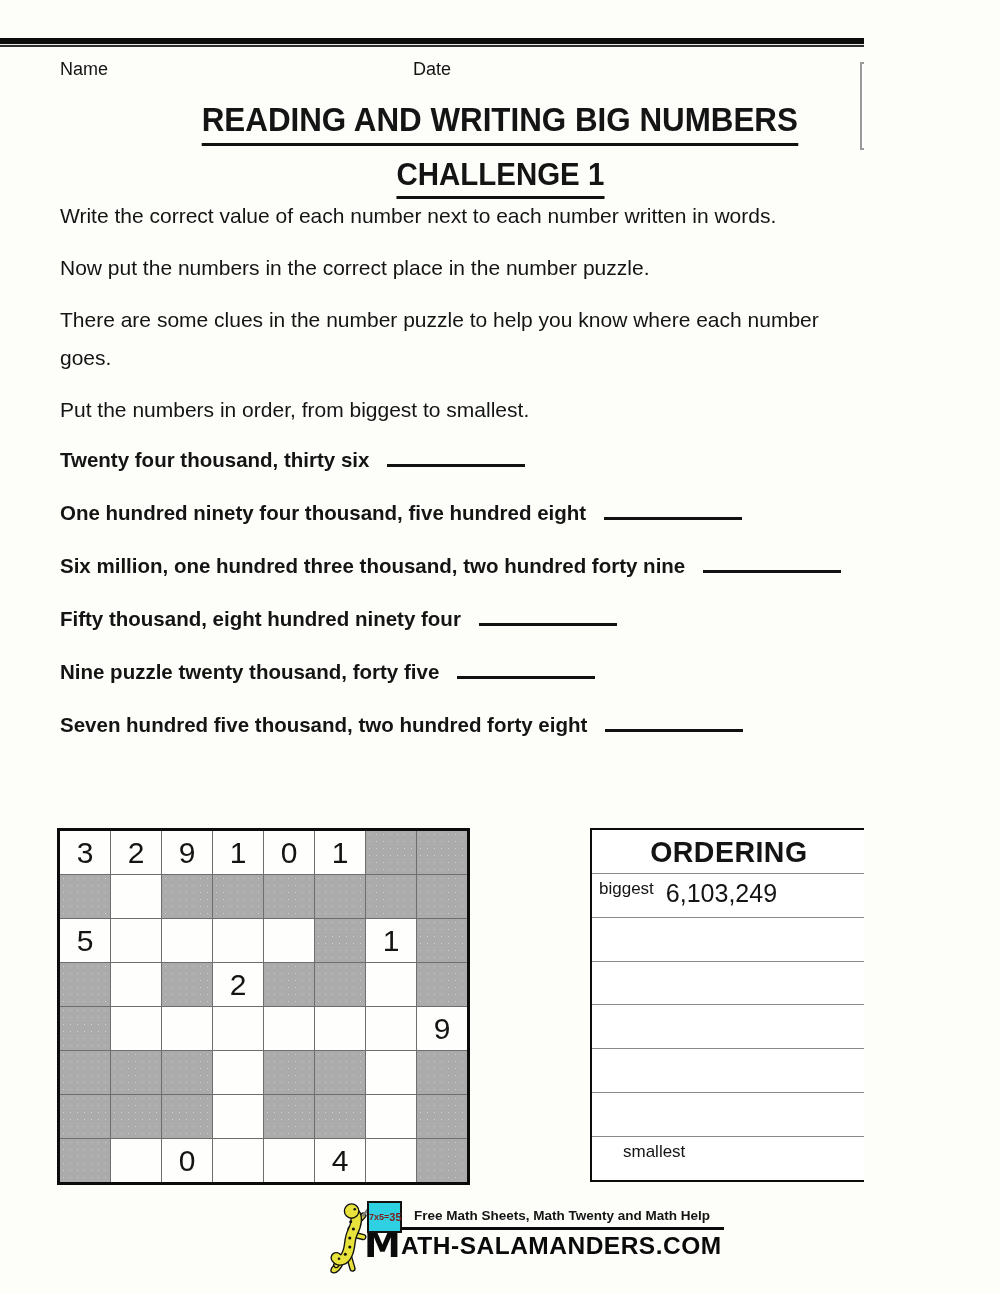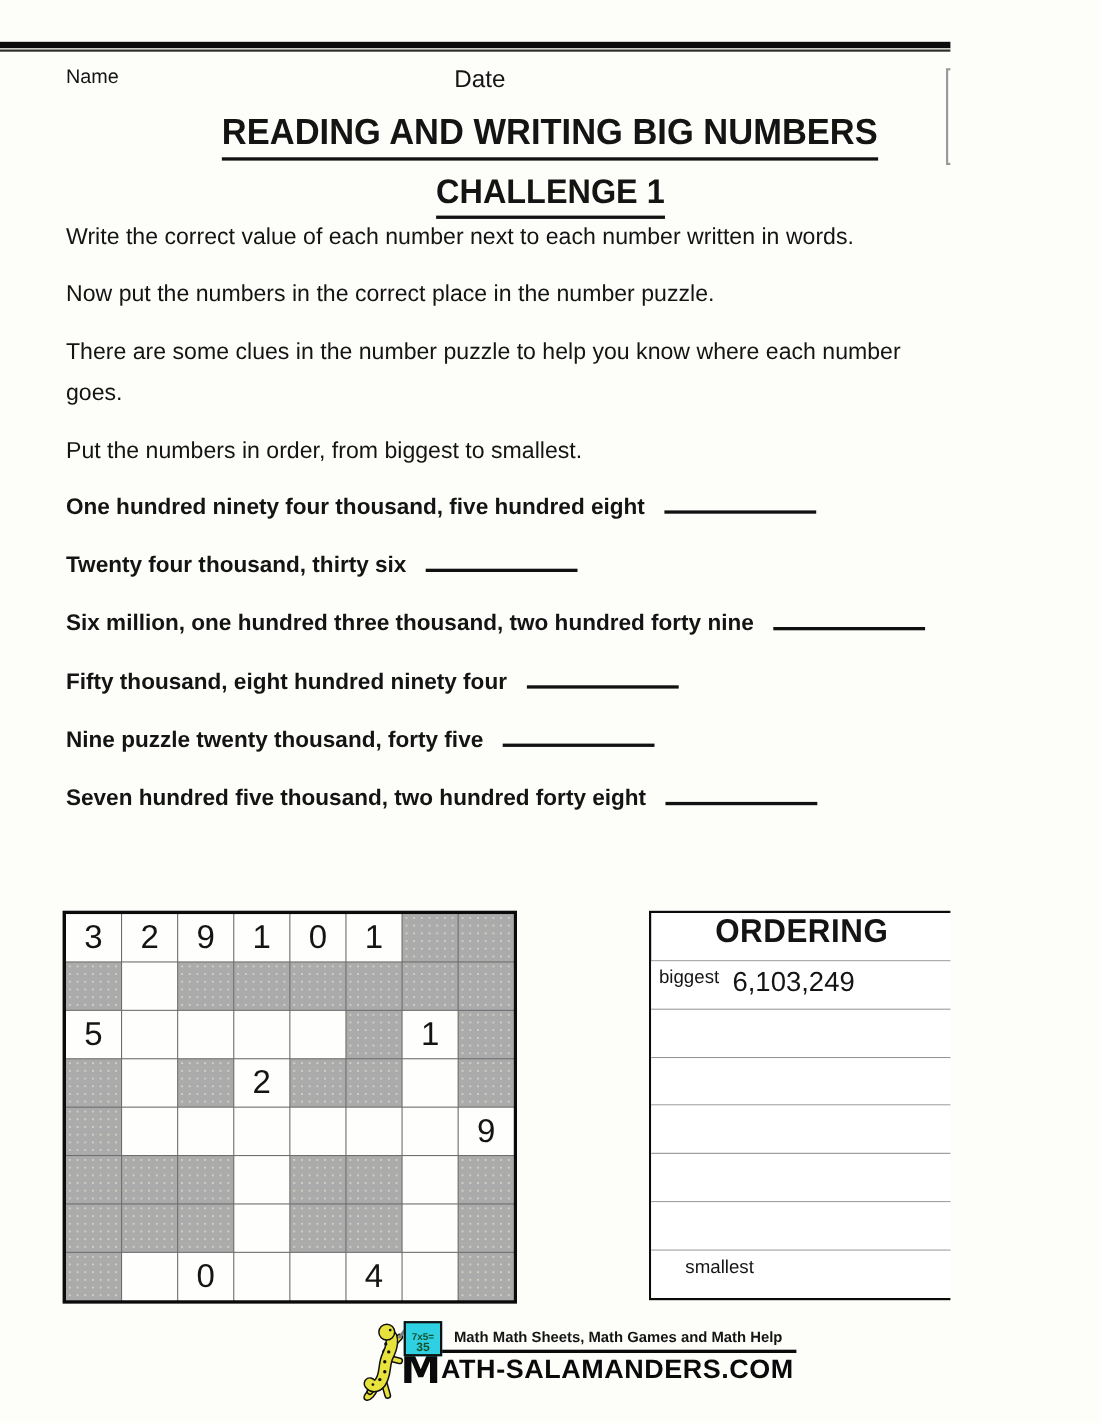--- a/index.html
+++ b/index.html
@@ -6,21 +6,21 @@
   .page{position:relative;width:864px;height:1294px;background:#fdfdfa;color:#141414;
         font-family:"Liberation Sans",sans-serif;overflow:hidden;}
 
   
   .toprule{position:absolute;left:0;top:38px;width:1000px;}
   .toprule .bar1{height:6px;background:#0b0b0b;}
   .toprule .gap{height:1px;background:#e8e8e4;}
   .toprule .bar2{height:2px;background:#2e2e2e;}
 
   .name-label{position:absolute;left:60px;top:59px;font-size:18px;}
-  .date-label{position:absolute;left:413px;top:59px;font-size:22px;}
+  .date-label{position:absolute;left:413px;top:59px;font-size:18px;}
 
   
   .badge{position:absolute;left:860px;top:62px;width:96px;height:84px;background:#fff;border:2px solid #9a9a9a;}
   .badge .sq{position:absolute;left:45px;top:5px;width:37px;height:37px;background:#a9e9f3;border:2px solid #111;
              display:flex;align-items:center;justify-content:center;
              font-family:"Liberation Serif",serif;font-weight:bold;font-size:27px;color:#111;}
   .badge .m{position:absolute;left:37px;top:29px;font-size:49px;font-weight:bold;
             font-family:"DejaVu Sans",sans-serif;line-height:1;color:#0a0a0a;}
   .badge svg{position:absolute;left:0px;top:4px;}
 
@@ -49,33 +49,33 @@
   .puzzle{position:absolute;left:57px;top:828px;border:3px solid #0b0b0b;background:#6e6e6e;
           display:grid;grid-template-columns:repeat(8,50px);grid-auto-rows:43px;gap:1px;}
   .cell{background:#fefefc;display:flex;align-items:center;justify-content:center;
         font-size:30px;font-family:"Liberation Sans",sans-serif;color:#141414;}
   .cell.gray{background-color:#ababab;
              background-image:radial-gradient(#cfcfc2 0.8px, transparent 0.9px);
              background-size:7px 7px;}
 
   
   .ordering{position:absolute;left:590px;top:828px;width:274px;border:2.5px solid #0b0b0b;background:#fff;}
-  .ordering .hdr{height:43px;border-bottom:1.5px solid #8a8a8a;display:flex;align-items:flex-start;justify-content:center;}
+  .ordering .hdr{height:43px;border-bottom:1.5px solid #8a8a8a;display:flex;align-items:center;justify-content:center;}
   .ordering .hdr span{font-size:30px;font-weight:600;transform:scaleX(0.95);letter-spacing:0.5px;}
   .orow{height:42.8px;border-bottom:1.5px solid #8a8a8a;display:flex;align-items:flex-start;background:#fff;}
   .orow:last-child{border-bottom:none;padding-left:24px;}
   .olabel{font-size:17px;padding:5px 0 0 7px;}
   .ovalue{font-size:25px;margin:5px 0 0 12px;}
 
   
   .footer{position:absolute;left:320px;top:1199px;width:404px;display:flex;}
   .fsala{position:relative;width:80px;height:76px;flex:none;}
   .fsala svg{position:absolute;left:0;top:3px;}
   .fboard{position:absolute;left:47px;top:2px;width:31px;height:28px;background:#2fd0e2;border:2px solid #111;
-          display:flex;flex-direction:column;align-items:center;justify-content:flex-end;line-height:1;color:#14532d;font-weight:bold;}
+          display:flex;flex-direction:row;align-items:center;justify-content:space-between;line-height:1;color:#7f1d1d;font-weight:bold;}
   .fboard .b1{font-size:9px;}
   .fboard .b2{font-size:11px;}
   .fcol{flex:1;display:flex;flex-direction:column;}
   .ftag{font-size:13.5px;font-weight:bold;text-align:center;margin-top:9px;white-space:nowrap;}
   .frule{height:3px;background:#0b0b0b;margin-top:4px;}
   .fword{display:flex;align-items:flex-start;}
   .fm{font-size:37px;font-weight:bold;font-family:"DejaVu Sans",sans-serif;line-height:0.8;margin-left:-36px;color:#0a0a0a;}
   .frest{font-size:24px;font-weight:bold;letter-spacing:0.5px;margin-top:2px;white-space:nowrap;color:#0a0a0a;
          transform:scaleX(1.02);transform-origin:left;}
 </style>
@@ -123,22 +123,22 @@
   </div>
 
   <div class="instructions">
       <p>Write the correct value of each number next to each number written in words.</p>
       <p>Now put the numbers in the correct place in the number puzzle.</p>
       <p class="wrap">There are some clues in the number puzzle to help you know where each number goes.</p>
       <p>Put the numbers in order, from biggest to smallest.</p>
     </div>
 
   <div class="problems">
+      <div class="problem"><span class="words">Twenty four thousand, thirty six</span><span class="blank"></span></div>
       <div class="problem"><span class="words">One hundred ninety four thousand, five hundred eight</span><span class="blank"></span></div>
-      <div class="problem"><span class="words">Twenty four thousand, thirty six</span><span class="blank"></span></div>
       <div class="problem"><span class="words">Six million, one hundred three thousand, two hundred forty nine</span><span class="blank"></span></div>
       <div class="problem"><span class="words">Fifty thousand, eight hundred ninety four</span><span class="blank"></span></div>
       <div class="problem"><span class="words">Nine puzzle twenty thousand, forty five</span><span class="blank"></span></div>
       <div class="problem"><span class="words">Seven hundred five thousand, two hundred forty eight</span><span class="blank"></span></div>
     </div>
 
   <div class="puzzle">
       <div class="cell">
         <span>3</span>
       </div>
@@ -266,21 +266,21 @@
         <circle cx="22" cy="58" r="1.7" fill="#111"></circle>
           <circle cx="15" cy="63" r="1.4" fill="#111"></circle>
         <path d="M42,15 L48,7" stroke="#808080" stroke-width="3" stroke-linecap="round"></path>
       </svg>
       <div class="fboard">
         <span class="b1">7x5=</span>
         <span class="b2">35</span>
       </div>
     </div>
     <div class="fcol">
-      <div class="ftag">Math Math Sheets, Math Games and Math Help</div>
+      <div class="ftag">Free Math Sheets, Math Twenty and Math Help</div>
       <div class="frule"></div>
       <div class="fword">
         <span class="fm">M</span>
         <span class="frest">ATH-SALAMANDERS.COM</span>
       </div>
     </div>
   </div>
 
 </div>
 

